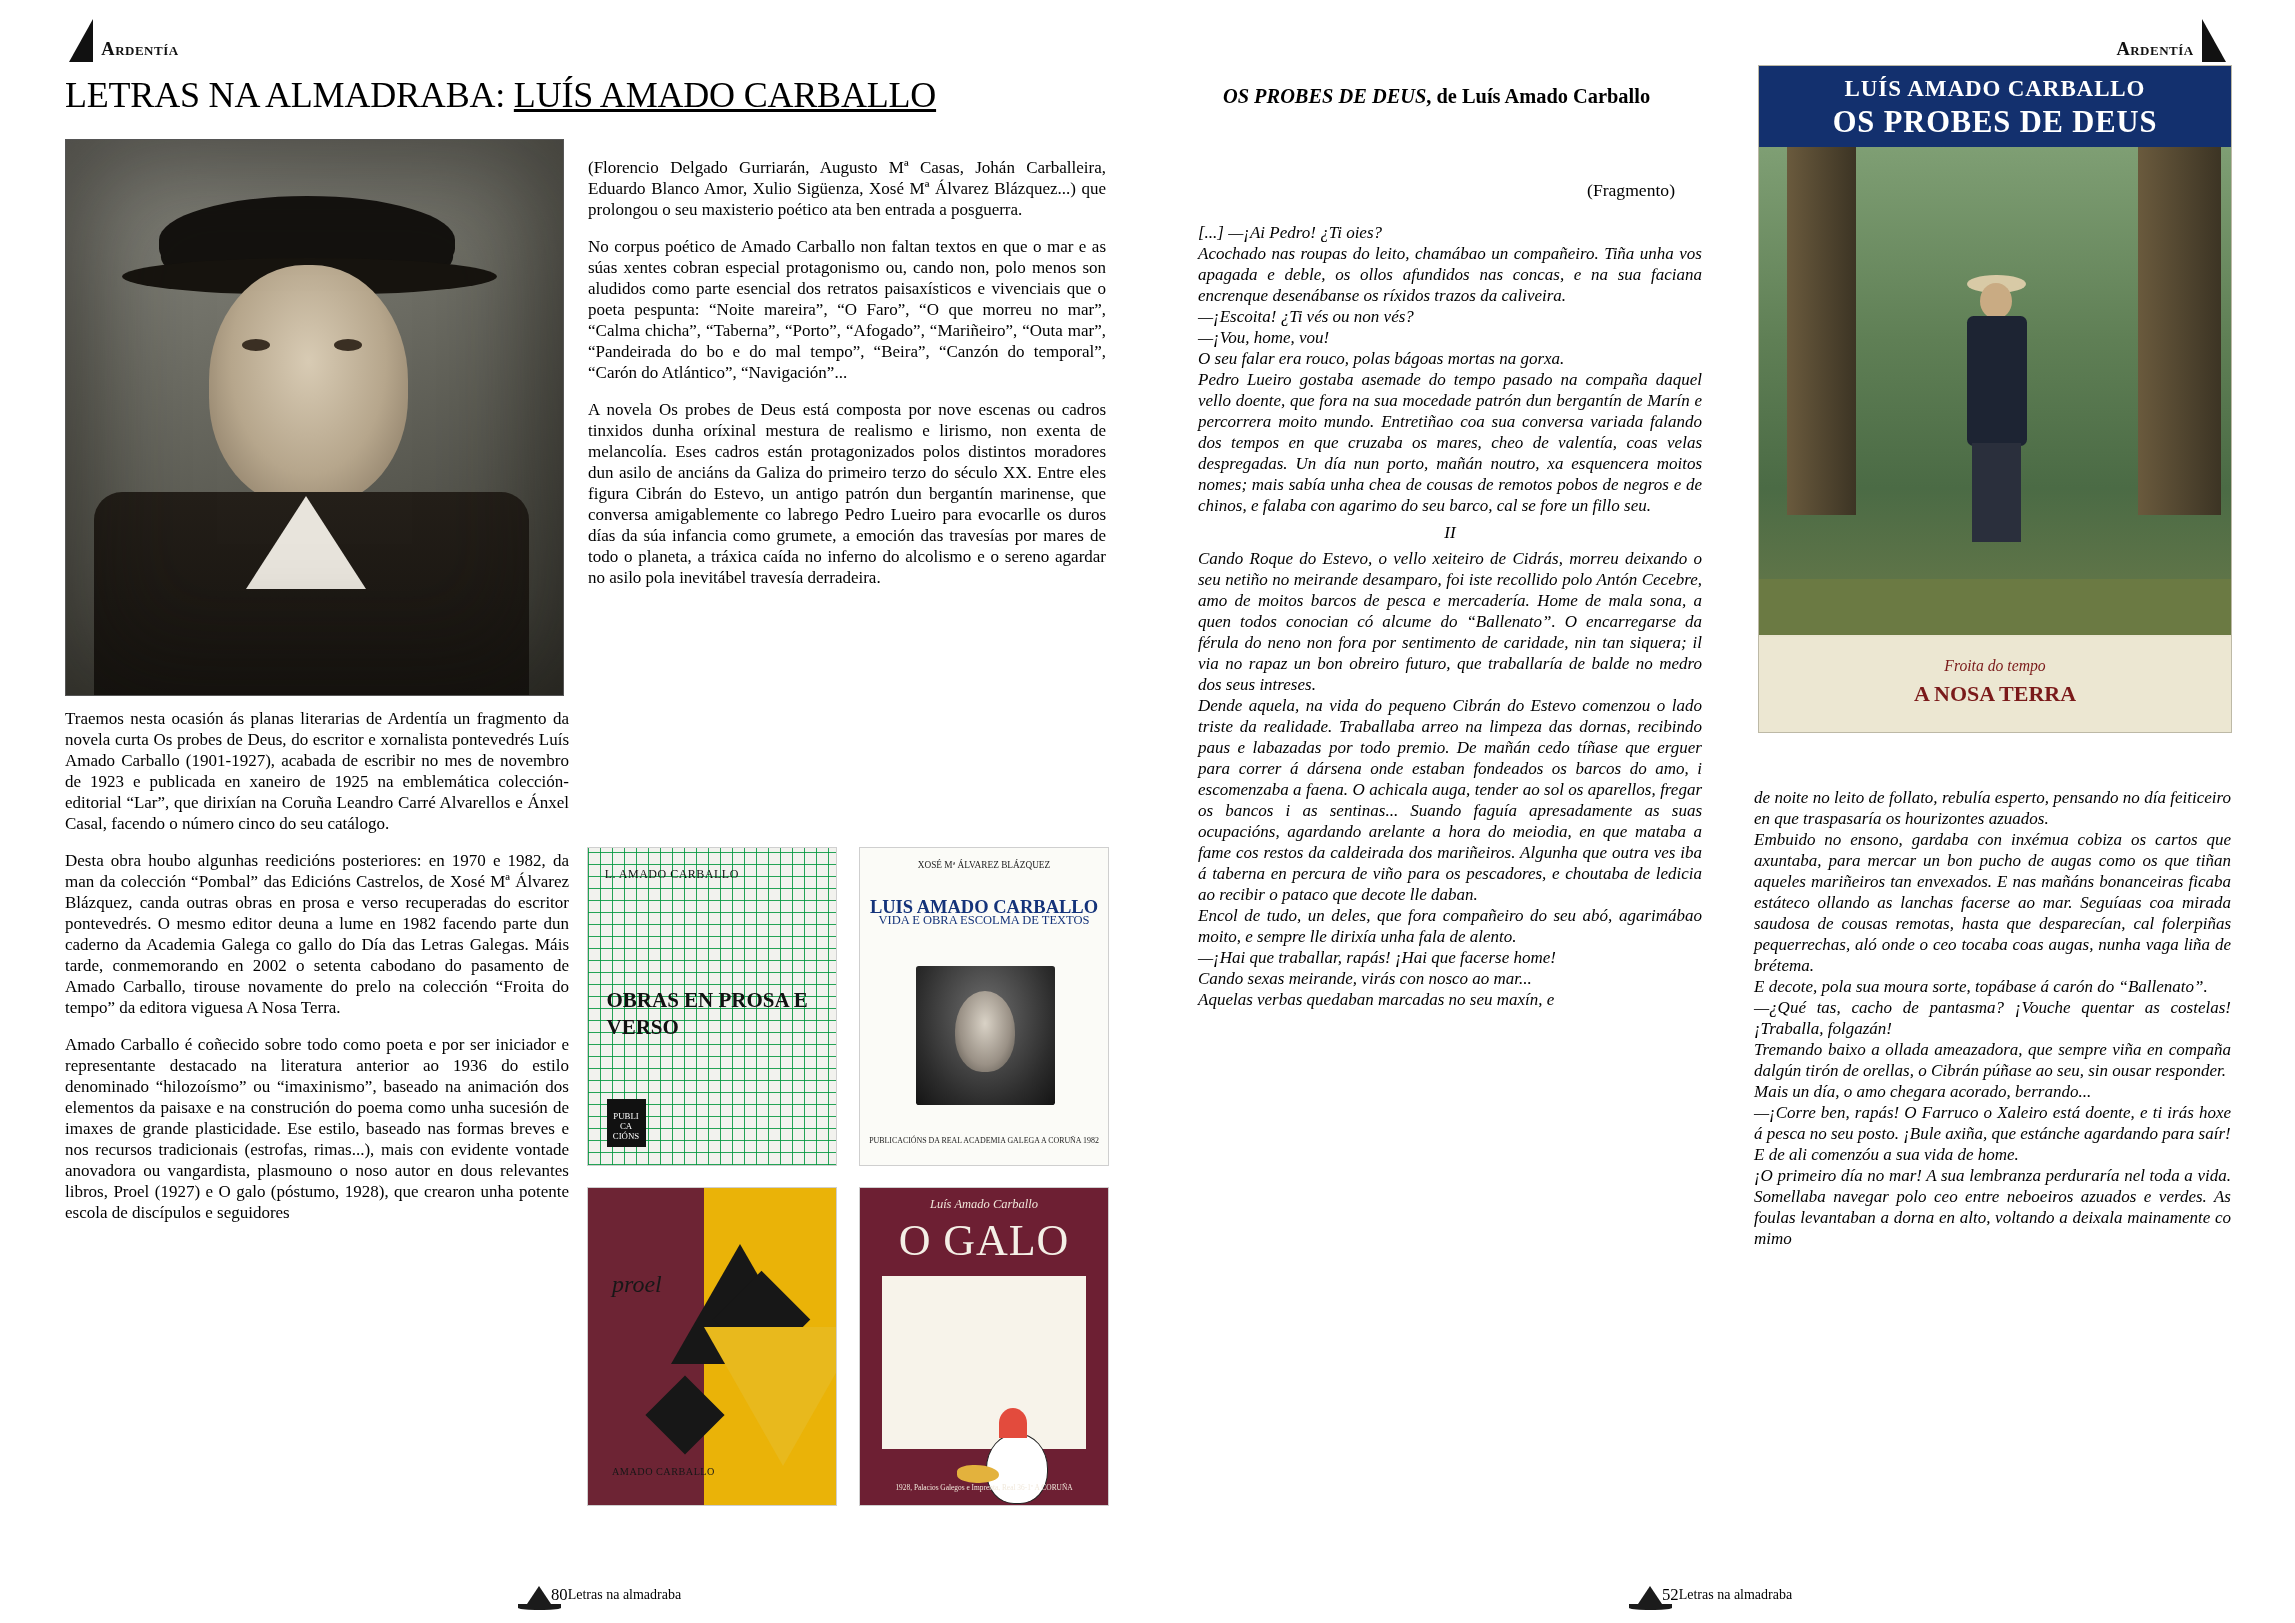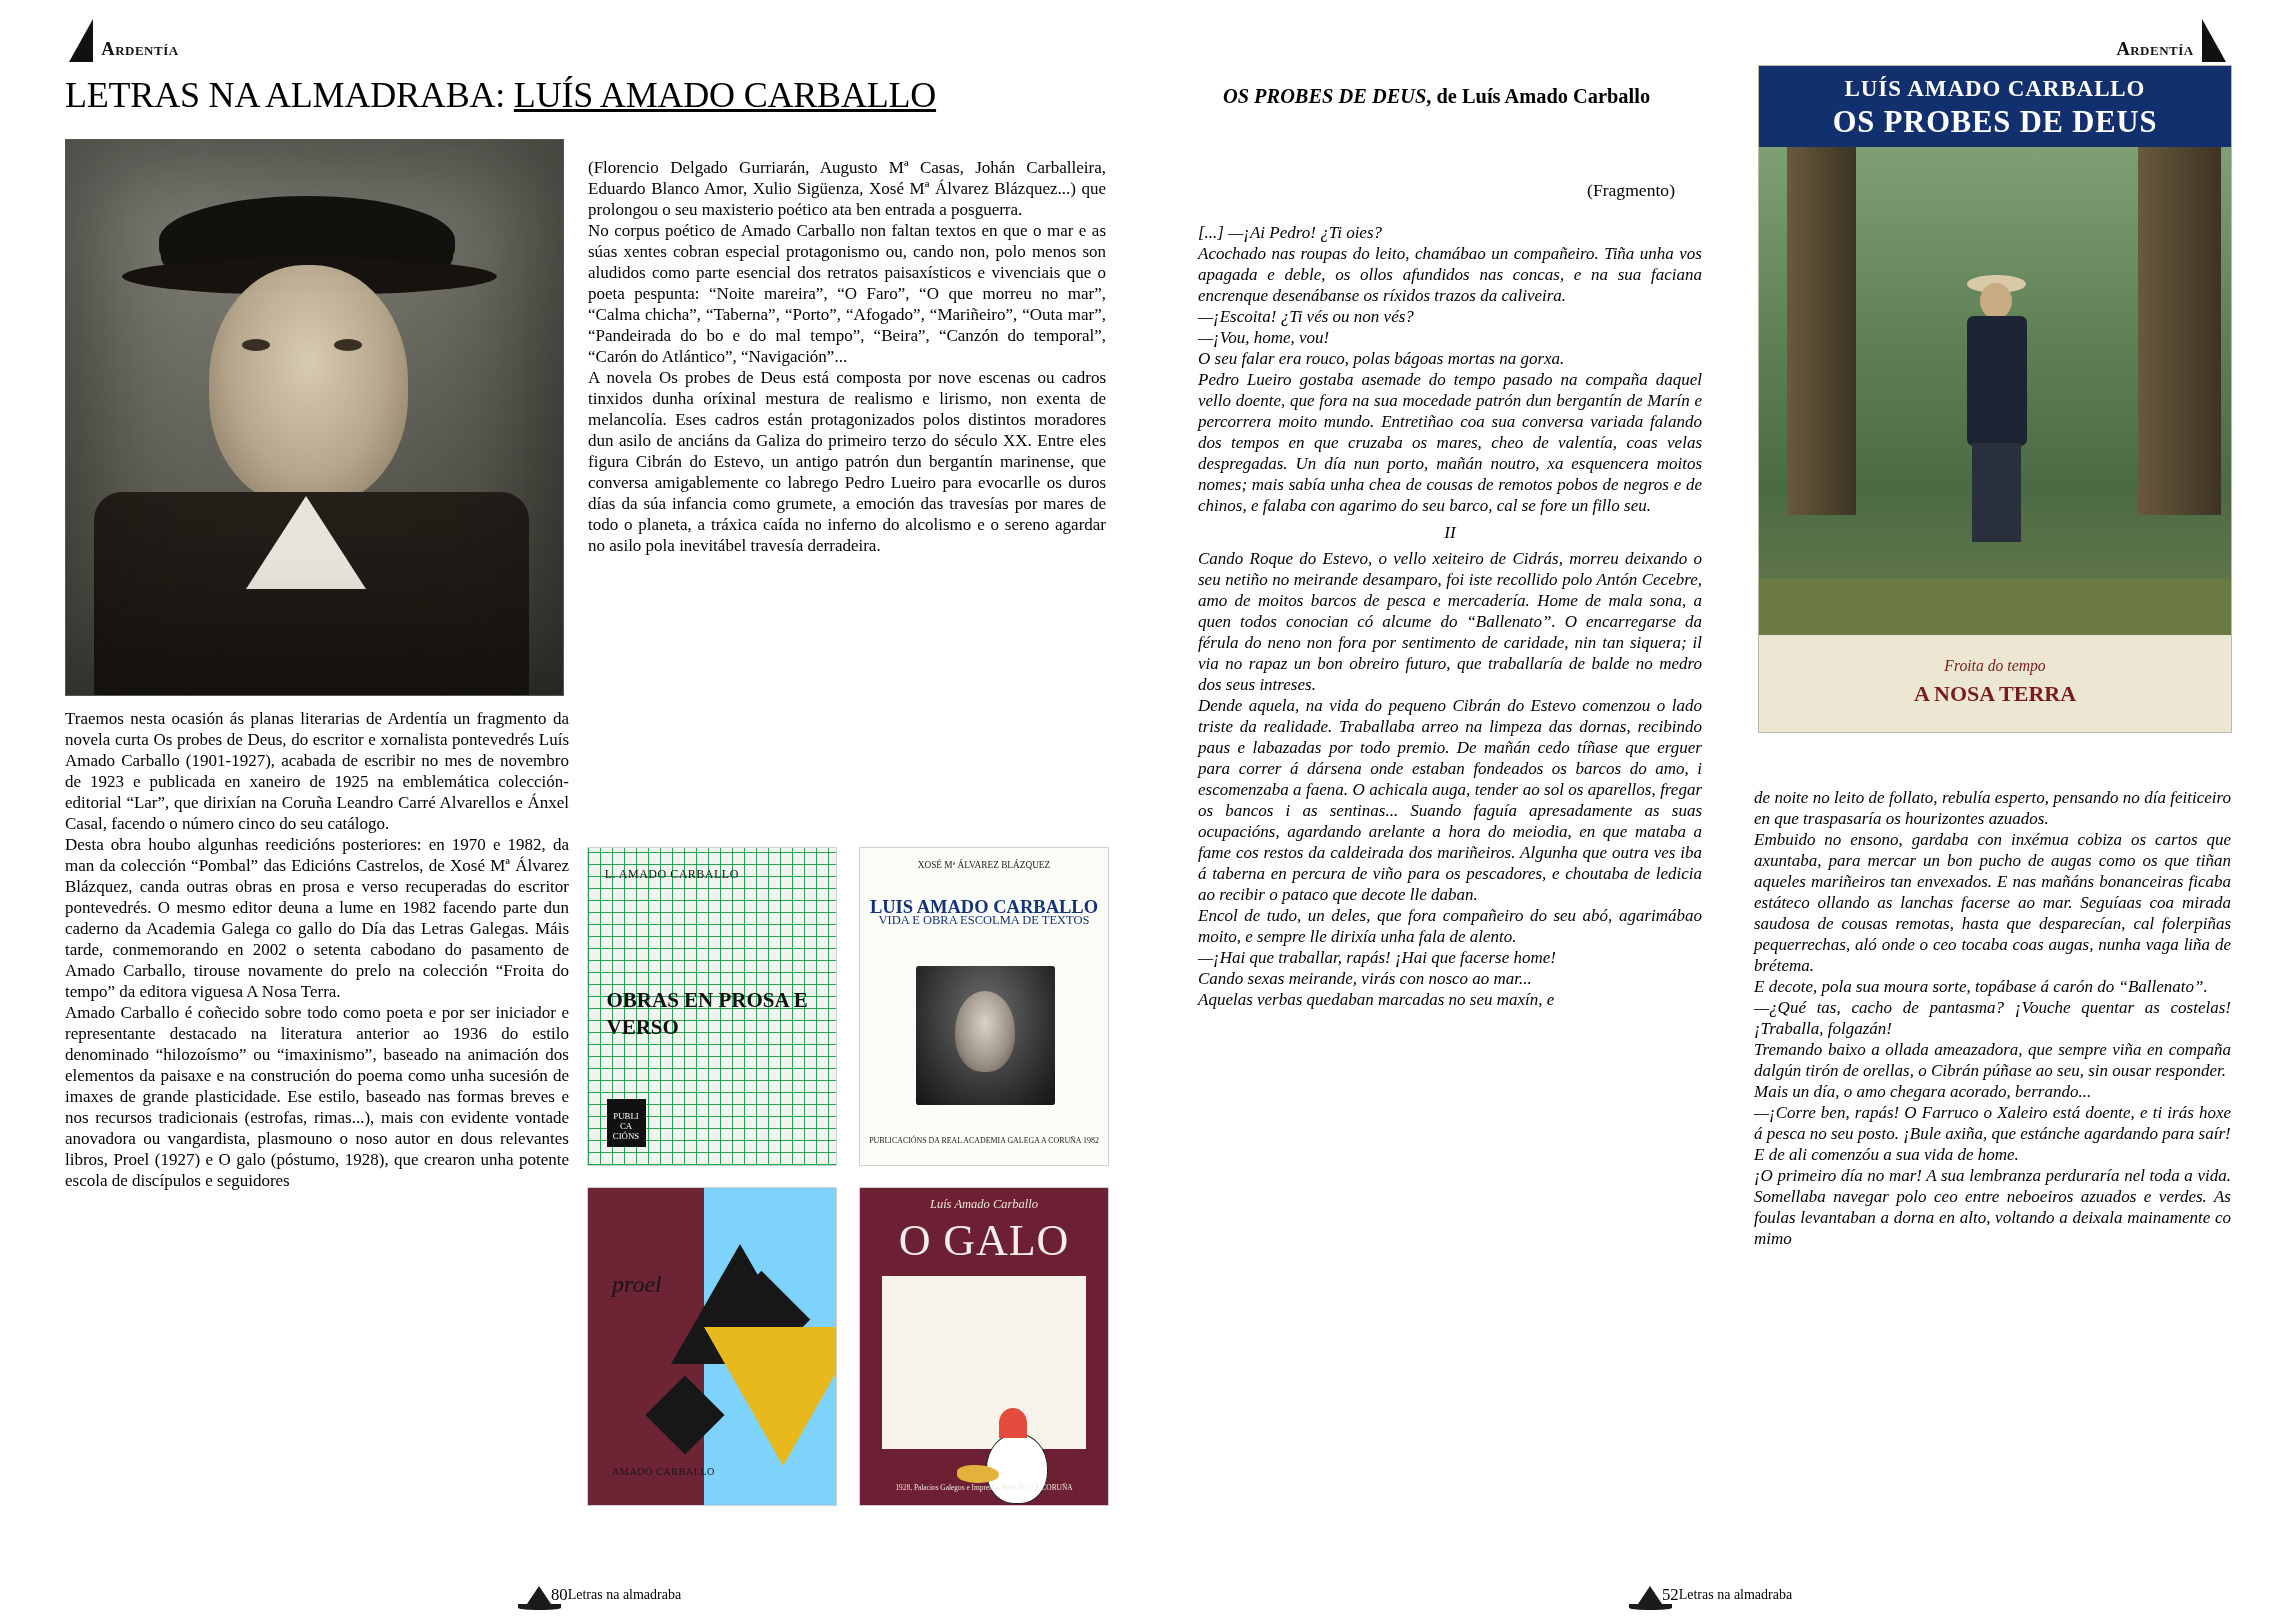--- a/index.html
+++ b/index.html
@@ -144,21 +144,21 @@
   }
 
   p.body {
     margin: 0 0 0 0;
     font-size: 17px;
     line-height: 21px;
     text-align: justify;
     text-indent: 0;
     hyphens: auto;
   }
-  p.body + p.body { margin-top: 0px; }
+  p.body + p.body { margin-top: 16px; }
   .col-l1 p.body { margin-top: 12px; }
   .it { font-style: italic; }
 
   
   .covers {
     position: absolute;
     left: 587px;
     top: 847px;
     width: 618px;
     display: grid;
@@ -198,21 +198,21 @@
     border-radius: 2.8px;
   }
   .cv2 .ph:after{
     content:""; position:absolute; left:39px; top:25.4px; width:60px; height:81px;
     background: radial-gradient(ellipse at 50% 40%, #d9d2c6 0%, #9a9186 60%, #4f4a43 100%);
     border-radius: 50% 50% 45% 45%;
   }
   .cv2 .foot { position:absolute; bottom: 18.5px; left: 0; right: 0; text-align:center; font-size: 7.9px; color:#222; line-height: 10.2px;}
 
   
-  .cv3 { background: #7dd3fc; text-align: right; }
+  .cv3 { background: #eab308; text-align: right; }
   .cv3 .band { position:absolute; left:0; top:0; width: 116px; height: 100%; background:#6d2434;}
   .cv3 .tri1 { position:absolute; left:83px; top:56px; width:0;height:0;border-left:69px solid transparent;border-right:69px solid transparent;border-bottom:120px solid #171717;}
   .cv3 .tri2 { position:absolute; left:116px; top:139px; width:0;height:0;border-left:79px solid transparent;border-right:79px solid transparent;border-top:139px solid #e8b91d; }
   .cv3 .dia { position:absolute; left:139px; top:97px; width:69px;height:69px;background:#171717; transform: rotate(45deg);}
   .cv3 .dia2{ position:absolute; left:69px; top:199px; width:56px;height:56px;background:#171717; transform: rotate(45deg);}
   .cv3 .name { position:absolute; left: 24px; top: 83px; font-size: 24px; color:#171717; font-style: italic;}
   .cv3 .auth { position:absolute; left: 24px; bottom: 28px; font-size: 10.2px; color:#171717; letter-spacing:0.5px;}
 
   
   .cv4 { background: #6d1f33; }

